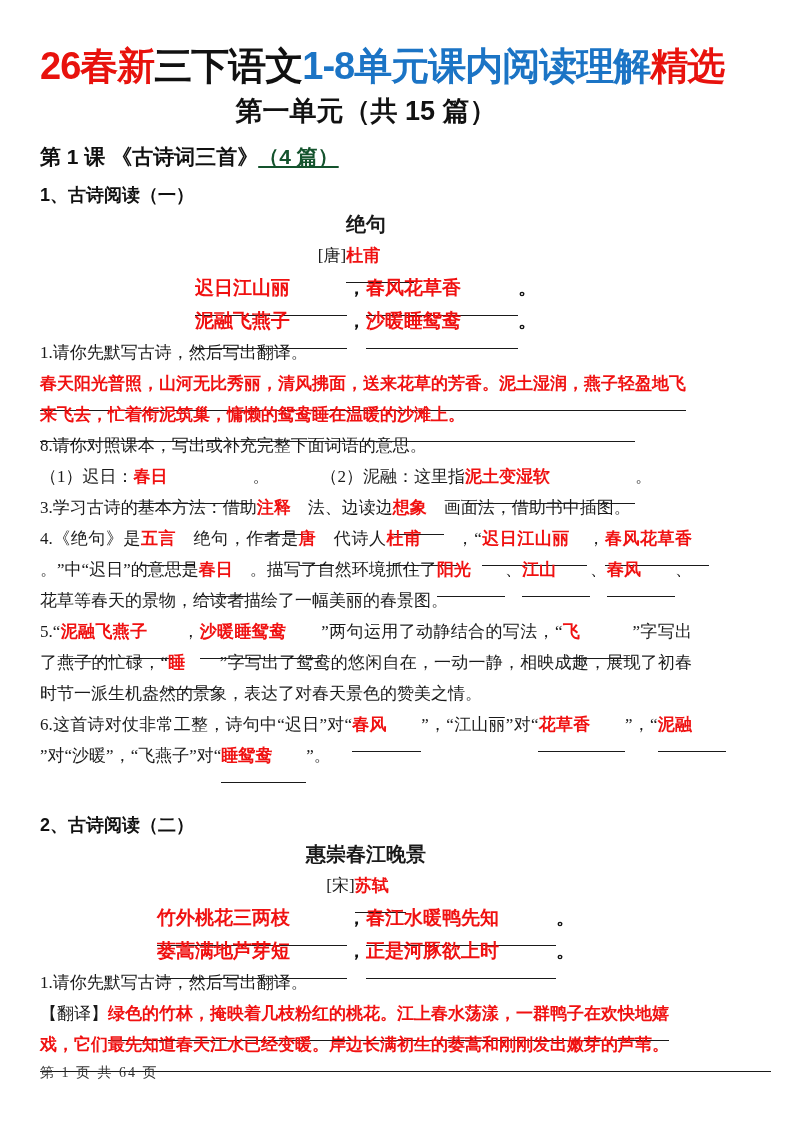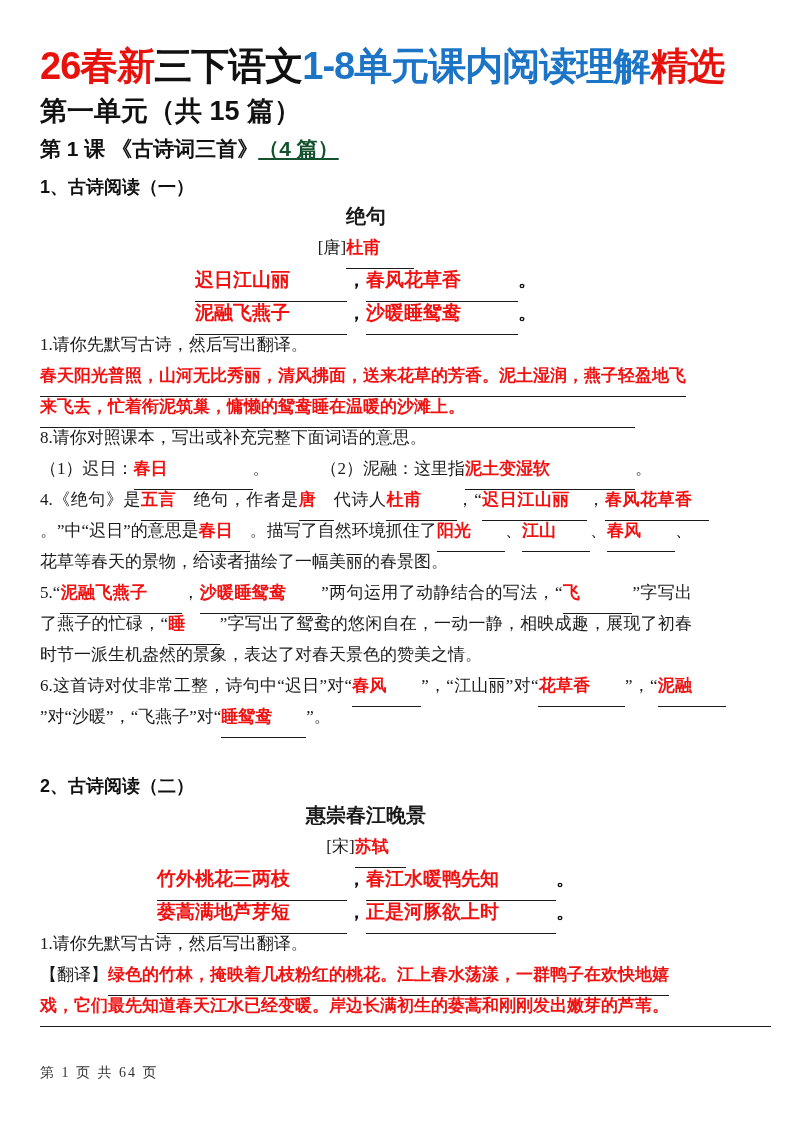--- a/index.html
+++ b/index.html
@@ -10,22 +10,22 @@
     color:#1a1a1a; overflow:hidden;
   }
   .page { width:732px; height:1122px; padding:44px 40px 0 40px; display:flex; flex-direction:column; }
 
   .doc-title {
     text-align:center; font-family:"Liberation Sans","DejaVu Sans",sans-serif;
     font-weight:900; font-size:38px; line-height:1.2; letter-spacing:-1px;
     margin-bottom:4px; white-space:nowrap;
   }
   .unit-title {
-    text-align:left; font-family:"Liberation Sans","DejaVu Sans",sans-serif;
-    font-weight:bold; font-size:27px; line-height:1.3; color:#111; margin-bottom:2px;
+    text-align:center; font-family:"Liberation Sans","DejaVu Sans",sans-serif;
+    font-weight:bold; font-size:27px; line-height:1.3; color:#111; margin-bottom:10px;
   }
   .lesson-title {
     font-family:"Liberation Sans","DejaVu Sans",sans-serif;
     font-weight:bold; font-size:21px; line-height:1.35; color:#111; margin:4px 0 2px 0;
   }
   .sec-head {
     font-family:"Liberation Sans","DejaVu Sans",sans-serif;
     font-weight:bold; font-size:18px; color:#111; margin:10px 0 4px 0;
   }
   .sec-head.sec2 { margin-top:42px; }
@@ -36,21 +36,21 @@
   .poem-line { font-size:19px; line-height:33px; font-weight:bold; }
 
   .q { font-size:17px; line-height:31px; text-align:justify; }
   .ans-block { text-align:left; }
 
   
   .k-n { white-space:pre-wrap; }
   .k-b { white-space:pre-wrap; font-weight:bold; color:#111; }
   .k-a {
     white-space:pre-wrap; color:#f01111; font-weight:bold;
-    border-bottom:1.6px solid #1a1a1a; padding-bottom:11px;
+    border-bottom:1.6px solid #1a1a1a; padding-bottom:17px;
   }
   .k-red   { color:#e8120d; }
   .k-black { color:#111111; }
   .k-blue  { color:#1b74c5; }
   .k-blue2 { color:#14532d;text-decoration:underline; }
 
   .page-footer {
     margin-top:auto; margin-bottom:40px;
     font-size:14px; color:#333; letter-spacing:2px;
   }
@@ -73,20 +73,21 @@
       <div class="poem-title">绝句</div>
       <div class="poem-author"><span class="k-n">[唐]</span><span class="k-a">杜甫　　</span></div>
       <div class="poem-line"><span class="k-a">迟日江山丽　　　</span><span class="k-b">，</span><span class="k-a">春风花草香　　　</span><span class="k-b">。</span></div>
       <div class="poem-line"><span class="k-a">泥融飞燕子　　　</span><span class="k-b">，</span><span class="k-a">沙暖睡鸳鸯　　　</span><span class="k-b">。</span></div>
     </div>
 
     <p class="q">1.请你先默写古诗，然后写出翻译。</p>
     <p class="q ans-block"><span class="k-a">春天阳光普照，山河无比秀丽，清风拂面，送来花草的芳香。泥土湿润，燕子轻盈地飞来飞去，忙着衔泥筑巢，慵懒的鸳鸯睡在温暖的沙滩上。　　　　　　　　　　</span></p>
     <p class="q">8.请你对照课本，写出或补充完整下面词语的意思。</p>
     <p class="q"><span class="k-n">（1）迟日：</span><span class="k-a">春日　　　　　</span><span class="k-n">。　　　（2）泥融：这里指</span><span class="k-a">泥土变湿软　　　　　</span><span class="k-n">。</span></p>
+    <p class="q"><span class="k-n">3.学习古诗的基本方法：借助</span><span class="k-a">注释　</span><span class="k-n">法、边读边</span><span class="k-a">想象　</span><span class="k-n">画面法，借助书中插图。</span></p>
     <p class="q"><span class="k-n">4.《绝句》是</span><span class="k-a">五言　</span><span class="k-n">绝句，作者是</span><span class="k-a">唐　</span><span class="k-n">代诗人</span><span class="k-a">杜甫　　</span><span class="k-n">，“</span><span class="k-a">迟日江山丽　</span><span class="k-n">，</span><span class="k-a">春风花草香　</span><span class="k-n">。”中“迟日”的意思是</span><span class="k-a">春日　</span><span class="k-n">。描写了自然环境抓住了</span><span class="k-a">阳光　　</span><span class="k-n">、</span><span class="k-a">江山　　</span><span class="k-n">、</span><span class="k-a">春风　　</span><span class="k-n">、花草等春天的景物，给读者描绘了一幅美丽的春景图。</span></p>
     <p class="q"><span class="k-n">5.“</span><span class="k-a">泥融飞燕子　　</span><span class="k-n">，</span><span class="k-a">沙暖睡鸳鸯　　</span><span class="k-n">”两句运用了动静结合的写法，“</span><span class="k-a">飞　　　</span><span class="k-n">”字写出了燕子的忙碌，“</span><span class="k-a">睡　　</span><span class="k-n">”字写出了鸳鸯的悠闲自在，一动一静，相映成趣，展现了初春时节一派生机盎然的景象，表达了对春天景色的赞美之情。</span></p>
     <p class="q"><span class="k-n">6.这首诗对仗非常工整，诗句中“迟日”对“</span><span class="k-a">春风　　</span><span class="k-n">”，“江山丽”对“</span><span class="k-a">花草香　　</span><span class="k-n">”，“</span><span class="k-a">泥融　　</span><span class="k-n">”对“沙暖”，“飞燕子”对“</span><span class="k-a">睡鸳鸯　　</span><span class="k-n">”。</span></p>
   </section>
 
   <section>
     <h4 class="sec-head sec2">2、古诗阅读（二）</h4>
 
     <div class="poem">
       <div class="poem-title">惠崇春江晚景</div>

